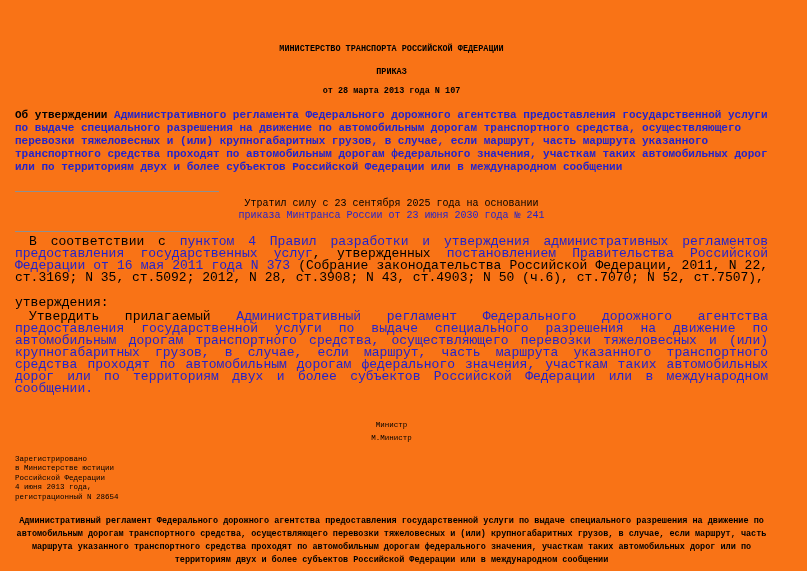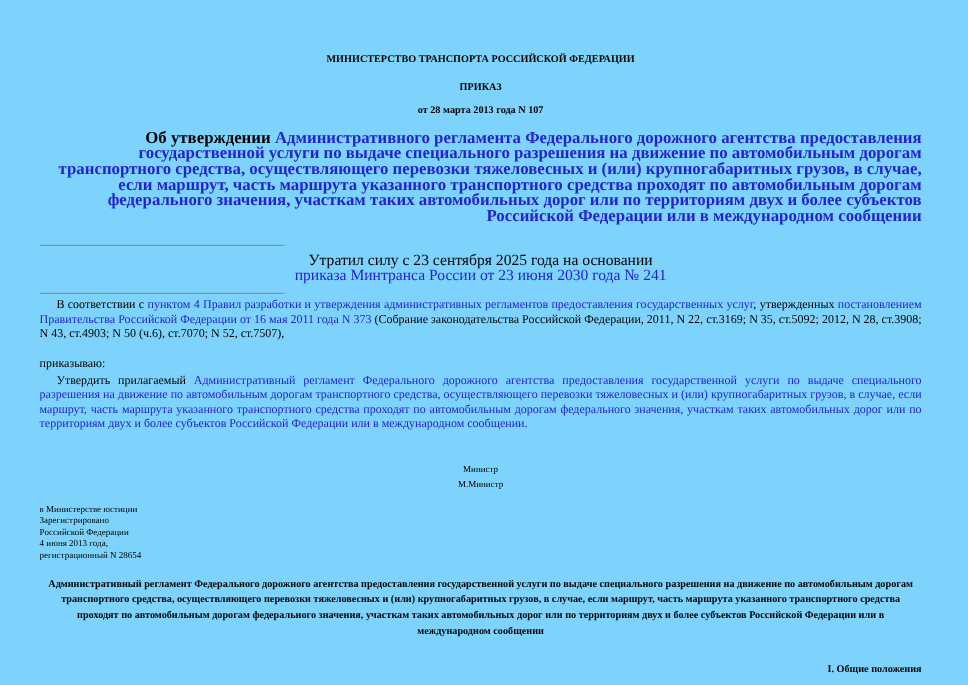--- a/index.html
+++ b/index.html
@@ -1,42 +1,42 @@
 <!DOCTYPE html>
 <html><head>
 <meta charset="utf-8">
 <style>
   html,body{margin:0;padding:0;background:#ffffff;}
   .page{
     position:relative;
     width:807px;height:571px;
-    background:#7dd3fc;
+    background:#f97316;
     box-sizing:border-box;
-    padding:0 39px 0 33px;
-    font-family:Liberation Serif, serif;
+    padding:0 39px 0 15px;
+    font-family:Liberation Mono, monospace;
     color:#000000;
     overflow:hidden;
   }
   .justify{text-align:justify;}
   p,div.block{margin:0;padding:0;}
 
   .h{font-size:8.5px;line-height:10px;font-weight:bold;text-align:center;}
   .m-ministry{margin-top:44px;}
   .m-type{margin-top:13px;}
   .m-date{margin-top:9px;}
 
-  .doc-title{font-size:14px;line-height:13px;font-weight:bold;text-align:right;margin-top:13px;}
+  .doc-title{font-size:11px;line-height:13px;font-weight:bold;text-align:left;margin-top:13px;}
 
   .hr{width:204px;height:0;border-top:1px solid #8f8f8f;}
   .hr1{margin-top:17px;}
   .hr2{margin-top:9px;}
 
-  .status{font-size:13px;line-height:12px;text-align:center;margin-top:6px;}
+  .status{font-size:10px;line-height:12px;text-align:center;margin-top:6px;}
 
-  .body{font-size:10px;line-height:12px;}
+  .body{font-size:13px;line-height:12px;}
   .indent{text-indent:14px;}
   .preamble{margin-top:4px;}
   .order-word{margin-top:13px;}
   .order-para{margin-top:2px;}
 
   .sig{font-size:7.5px;line-height:13px;text-align:center;margin-top:24px;}
   .reg{font-size:7.5px;line-height:9.4px;margin-top:10px;}
 
   .reg-title{font-size:8.5px;line-height:13px;font-weight:bold;text-align:center;margin-top:13px;}
   .section{font-size:8.5px;line-height:13px;font-weight:bold;text-align:right;margin-top:19px;}
@@ -58,32 +58,32 @@
 
   <div class="status">
     <div>Утратил силу с 23 сентября 2025 года на основании</div>
     <div><a class="link">приказа Минтранса России от 23 июня 2030 года № 241</a></div>
   </div>
 
   <div class="hr hr2"></div>
 
   <p class="body justify indent preamble"><span>В соответствии с </span><a class="link">пунктом 4 Правил разработки и утверждения административных регламентов предоставления государственных услуг</a><span>, утвержденных </span><a class="link">постановлением Правительства Российской Федерации от 16 мая 2011 года N 373</a><span> (Собрание законодательства Российской Федерации, 2011, N 22, ст.3169; N 35, ст.5092; 2012, N 28, ст.3908; N 43, ст.4903; N 50 (ч.6), ст.7070; N 52, ст.7507),</span></p>
 
-  <p class="body order-word">приказываю:</p>
+  <p class="body order-word">утверждения:</p>
 
   <p class="body justify indent order-para"><span>Утвердить прилагаемый </span><a class="link">Административный регламент Федерального дорожного агентства предоставления государственной услуги по выдаче специального разрешения на движение по автомобильным дорогам транспортного средства, осуществляющего перевозки тяжеловесных и (или) крупногабаритных грузов, в случае, если маршрут, часть маршрута указанного транспортного средства проходят по автомобильным дорогам федерального значения, участкам таких автомобильных дорог или по территориям двух и более субъектов Российской Федерации или в международном сообщении.</a></p>
 
   <div class="sig">
     <div>Министр</div>
     <div>М.Министр</div>
   </div>
 
   <div class="reg">
+    <div>Зарегистрировано</div>
     <div>в Министерстве юстиции</div>
-    <div>Зарегистрировано</div>
     <div>Российской Федерации</div>
     <div>4 июня 2013 года,</div>
     <div>регистрационный N 28654</div>
   </div>
 
   <p class="reg-title">Административный регламент Федерального дорожного агентства предоставления государственной услуги по выдаче специального разрешения на движение по автомобильным дорогам транспортного средства, осуществляющего перевозки тяжеловесных и (или) крупногабаритных грузов, в случае, если маршрут, часть маршрута указанного транспортного средства проходят по автомобильным дорогам федерального значения, участкам таких автомобильных дорог или по территориям двух и более субъектов Российской Федерации или в международном сообщении</p>
 
   <p class="section">I. Общие положения</p>
 
 </div>

